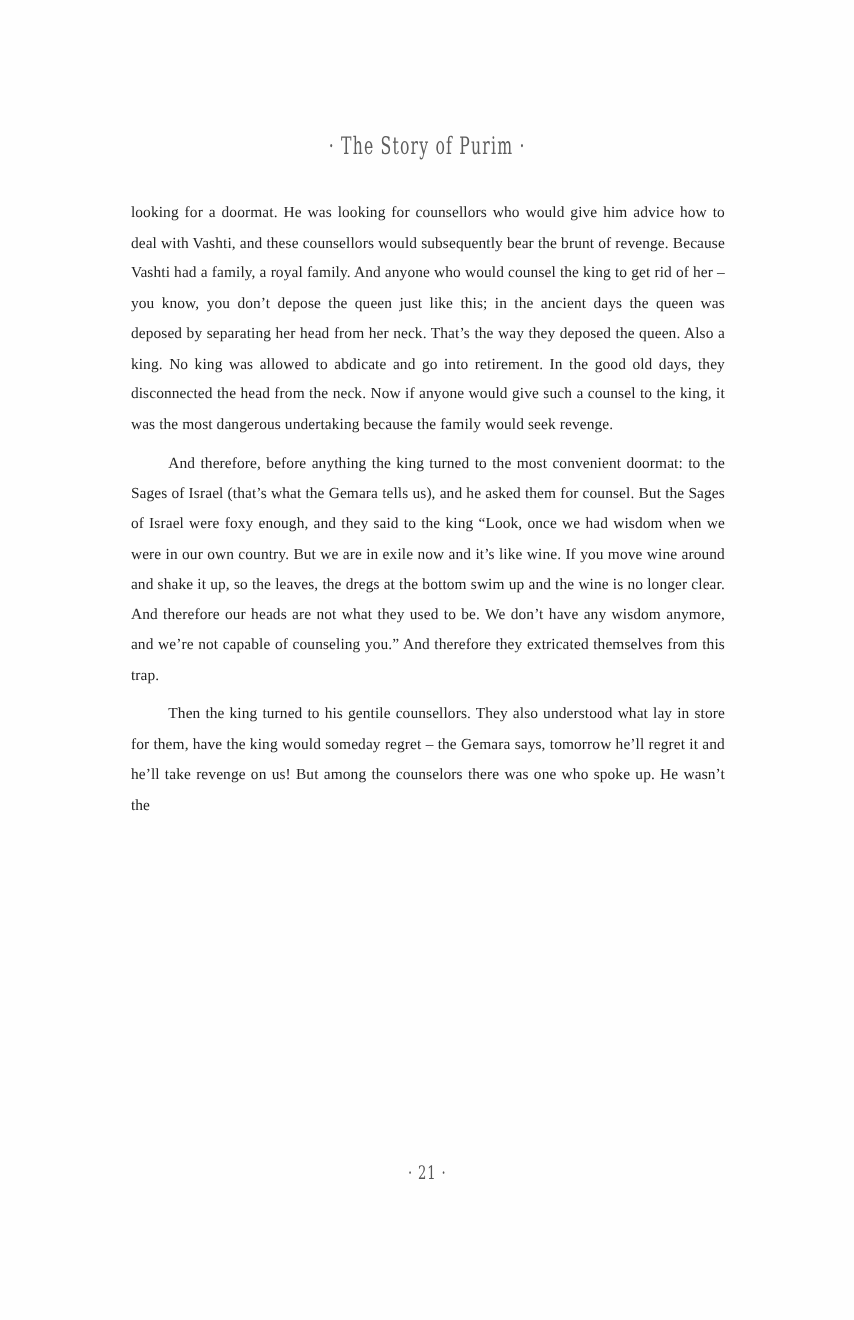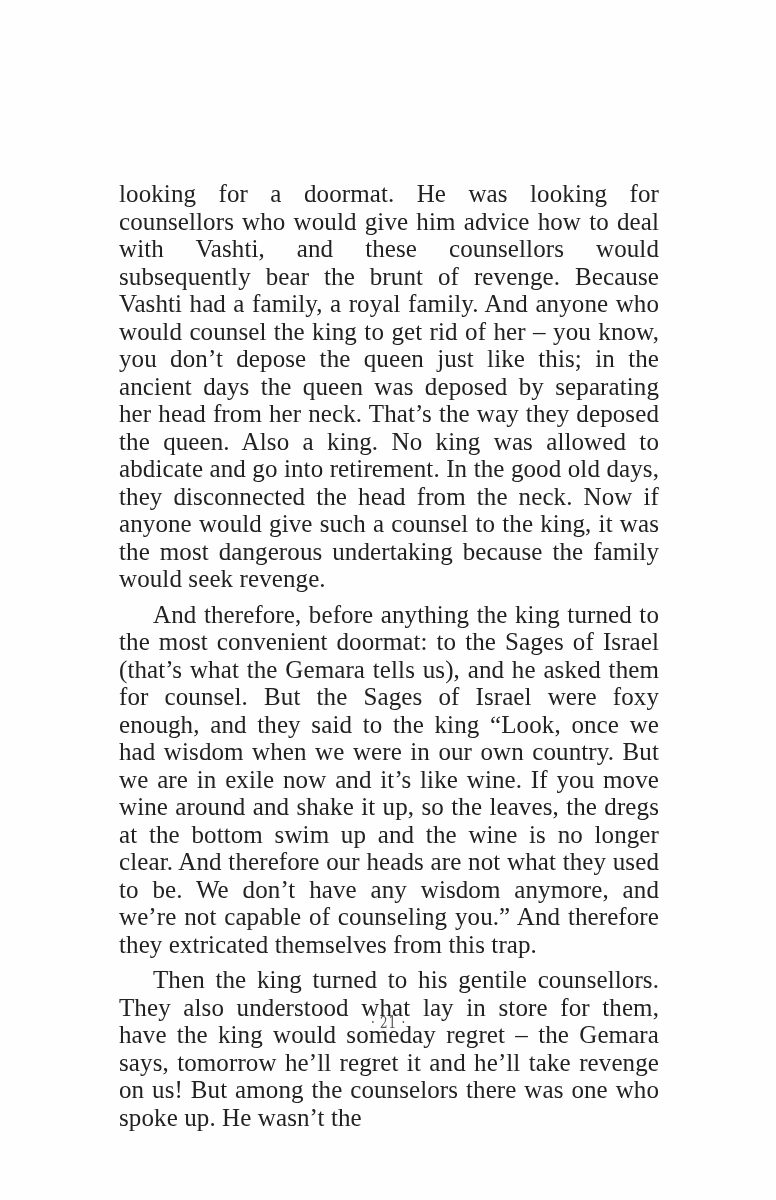--- a/index.html
+++ b/index.html
@@ -31,54 +31,57 @@
     letter-spacing: 1.5px;
     transform: scaleX(0.72);
     transform-origin: center top;
     white-space: nowrap;
   }
   .body-text {
     position: absolute;
     top: 180px;
     left: 119px;
     width: 540px;
-    font-size: 25px;
+    font-size: 14px;
     line-height: 27.5px;
     color: #222222;
     text-align: justify;
     letter-spacing: 0.1px;
   }
   .body-text p { text-indent: 0; }
   .body-text p.indented {
     text-indent: 34px;
     margin-top: 8px;
   }
   .page-footer {
     position: absolute;
-    top: 1012px;
+    top: 1057px;
     left: 0;
     width: 776px;
     text-align: center;
     color: #555555;
   }
   .page-footer .condensed {
     display: inline-block;
     font-family: "DejaVu Serif Condensed", "DejaVu Serif", "Liberation Serif", serif;
     font-size: 17px;
     letter-spacing: 1px;
     transform: scaleX(0.78);
     transform-origin: center top;
     white-space: nowrap;
   }
 </style>
 </head>
 <body>
 
 <div class="page">
 
+  <div class="running-header">
+    <span class="condensed">· The Story of Purim ·</span>
+  </div>
 
   <div class="body-text">
     <p>looking for a doormat. He was looking for counsellors who would give him advice how to deal with Vashti, and these counsellors would subsequently bear the brunt of revenge. Because Vashti had a family, a royal family. And anyone who would counsel the king to get rid of her – you know, you don’t depose the queen just like this; in the ancient days the queen was deposed by separating her head from her neck. That’s the way they deposed the queen. Also a king. No king was allowed to abdicate and go into retirement. In the good old days, they disconnected the head from the neck. Now if anyone would give such a counsel to the king, it was the most dangerous undertaking because the family would seek revenge.</p>
     <p class="indented">And therefore, before anything the king turned to the most convenient doormat: to the Sages of Israel (that’s what the Gemara tells us), and he asked them for counsel. But the Sages of Israel were foxy enough, and they said to the king “Look, once we had wisdom when we were in our own country. But we are in exile now and it’s like wine. If you move wine around and shake it up, so the leaves, the dregs at the bottom swim up and the wine is no longer clear. And therefore our heads are not what they used to be. We don’t have any wisdom anymore, and we’re not capable of counseling you.” And therefore they extricated themselves from this trap.</p>
     <p class="indented">Then the king turned to his gentile counsellors. They also understood what lay in store for them, have the king would someday regret – the Gemara says, tomorrow he’ll regret it and he’ll take revenge on us! But among the counselors there was one who spoke up. He wasn’t the</p>
   </div>
 
   <div class="page-footer">
     <span class="condensed">· 21 ·</span>
   </div>

